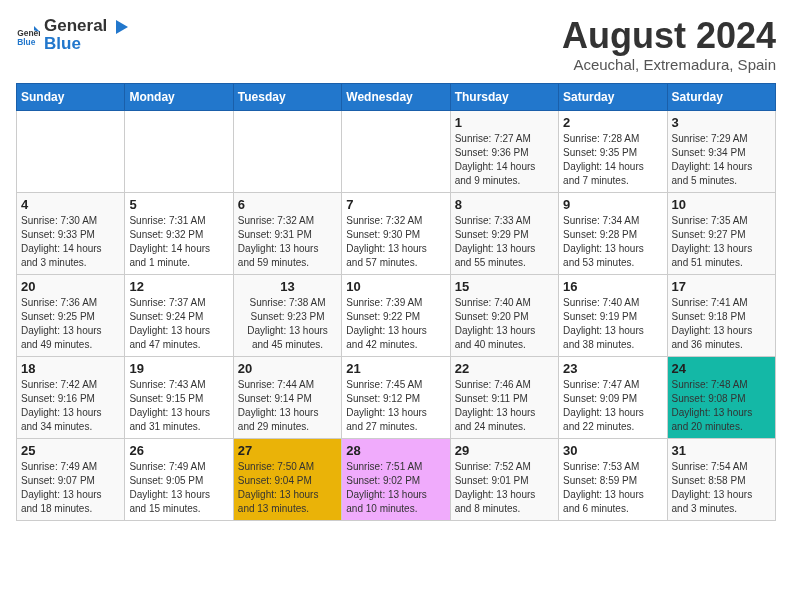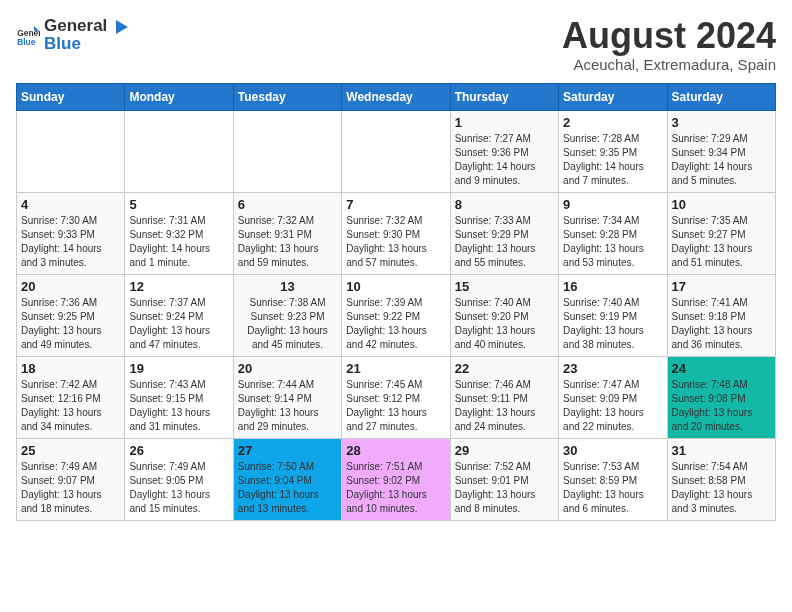--- a/index.html
+++ b/index.html
@@ -229,21 +229,21 @@
           <div class="day-number">17</div>
           <div class="day-info">Sunrise: 7:41 AM
 Sunset: 9:18 PM
 Daylight: 13 hours and 36 minutes.</div>
         </td>
       </tr>
       <tr>
         <td style="background: rgb(249, 249, 249);">
           <div class="day-number">18</div>
           <div class="day-info">Sunrise: 7:42 AM
-Sunset: 12:16 PM
+Sunset: 9:16 PM
 Daylight: 13 hours and 34 minutes.</div>
         </td>
         <td style="background: rgb(255, 255, 255); margin-top: 20px;">
           <div class="day-number">19</div>
           <div class="day-info">Sunrise: 7:43 AM
 Sunset: 9:15 PM
 Daylight: 13 hours and 31 minutes.</div>
         </td>
         <td style="background: rgb(249, 249, 249);">
           <div class="day-number">20</div>
@@ -282,21 +282,21 @@
           <div class="day-info">Sunrise: 7:49 AM
 Sunset: 9:07 PM
 Daylight: 13 hours and 18 minutes.</div>
         </td>
         <td style="background: rgb(255, 255, 255);">
           <div class="day-number">26</div>
           <div class="day-info">Sunrise: 7:49 AM
 Sunset: 9:05 PM
 Daylight: 13 hours and 15 minutes.</div>
         </td>
-        <td style="background: #0ea5e9; margin-top: 48px;">
+        <td style="background: #eab308; margin-top: 48px;">
           <div class="day-number">27</div>
           <div class="day-info">Sunrise: 7:50 AM
 Sunset: 9:04 PM
 Daylight: 13 hours and 13 minutes.</div>
         </td>
         <td style="background: #f0abfc;">
           <div class="day-number">28</div>
           <div class="day-info">Sunrise: 7:51 AM
 Sunset: 9:02 PM
 Daylight: 13 hours and 10 minutes.</div>

